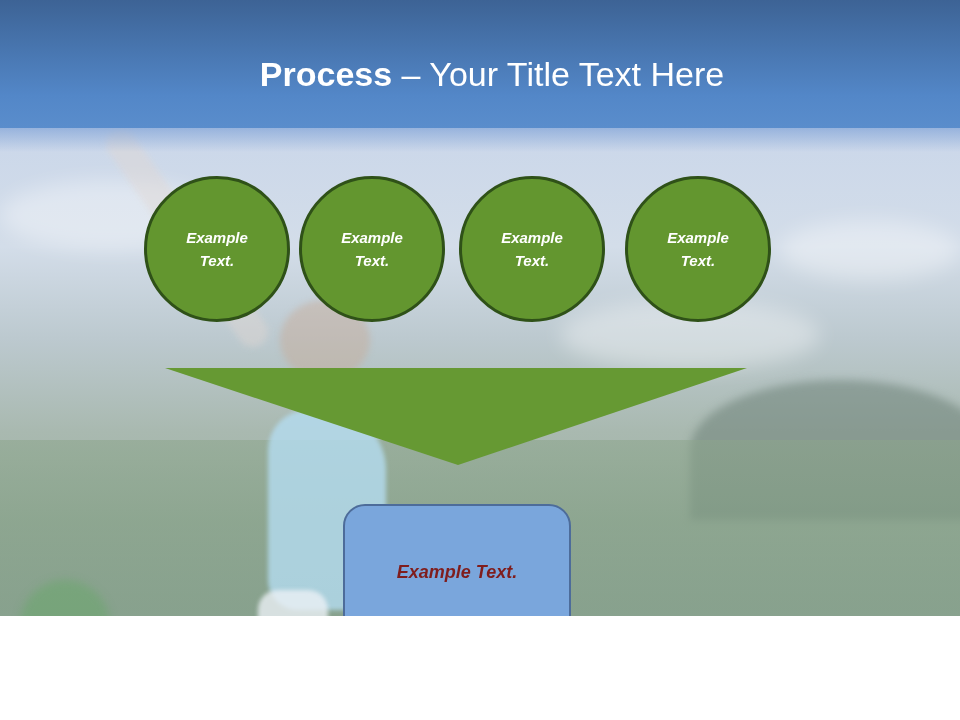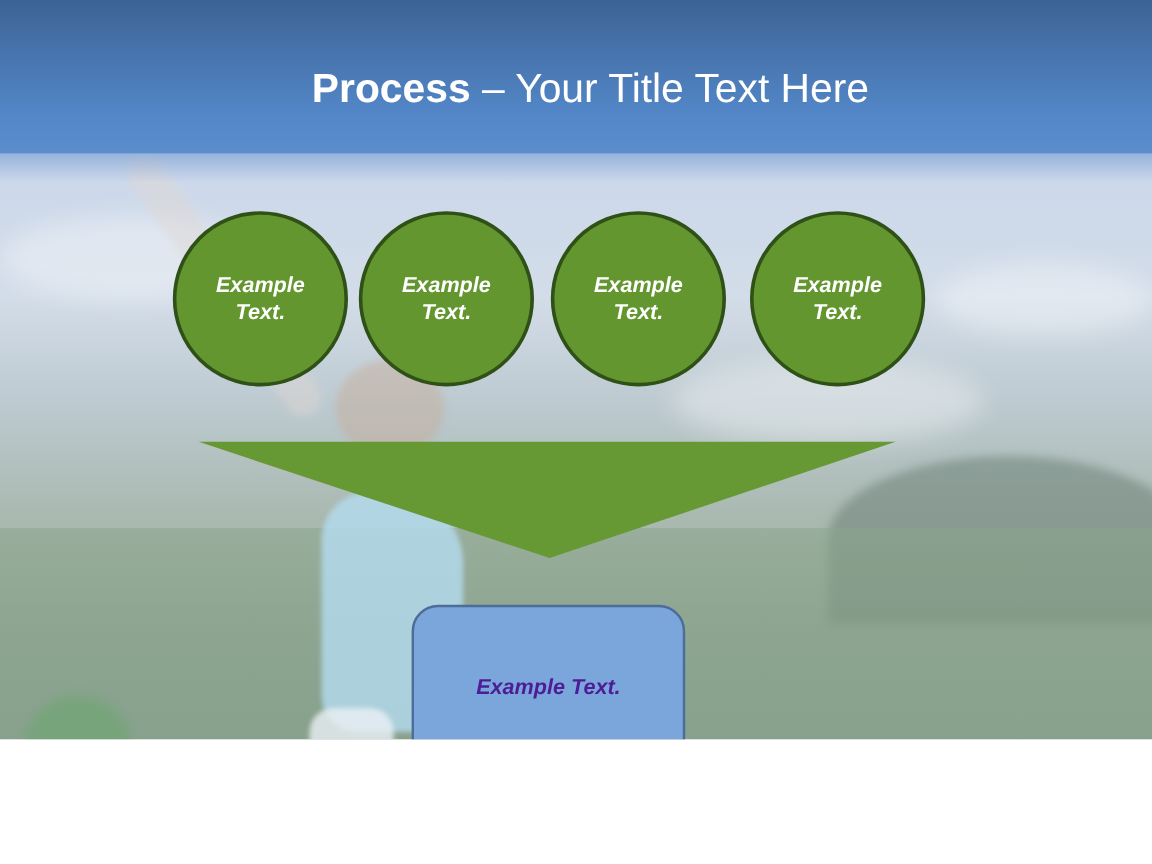--- a/index.html
+++ b/index.html
@@ -59,34 +59,34 @@
     }
     .title .strong { font-weight:bold; }
 
     .circle {
       position:absolute; width:146px; height:146px; border-radius:50%;
       background:#63962f; border:3px solid #2f5118; box-sizing:border-box;
       display:flex; align-items:center; justify-content:center; text-align:center;
       cursor:pointer;
     }
     .circle span {
-      color:#ffffff; font-style:italic; font-weight:bold; font-size:18px; line-height:23px;
+      color:#ffffff; font-style:italic; font-weight:bold; font-size:15px; line-height:23px;
       width:90px; display:block;
     }
     .arrow {
       position:absolute; left:165px; top:368px; width:582px; height:97px;
     }
     .result-box {
       position:absolute; left:343px; top:504px; width:228px; height:136px;
       box-sizing:border-box; background:#7aa6dc; border:2px solid #4d6c9a;
       border-radius:22px; display:flex; align-items:center; justify-content:center;
       cursor:pointer;
     }
     .result-box span {
-      color:#4c1d95; font-style:italic; font-weight:bold; font-size:18px;
+      color:#7f1d1d; font-style:italic; font-weight:bold; font-size:18px;
     }
   </style>
 </head>
 <body>
 
 <div class="slide">
 
   <div class="bg-cloud" style="left:0;top:180px;width:220px;height:70px;"></div>
   <div class="bg-cloud" style="left:780px;top:220px;width:180px;height:60px;"></div>
   <div class="bg-cloud" style="left:560px;top:300px;width:260px;height:70px;"></div>

